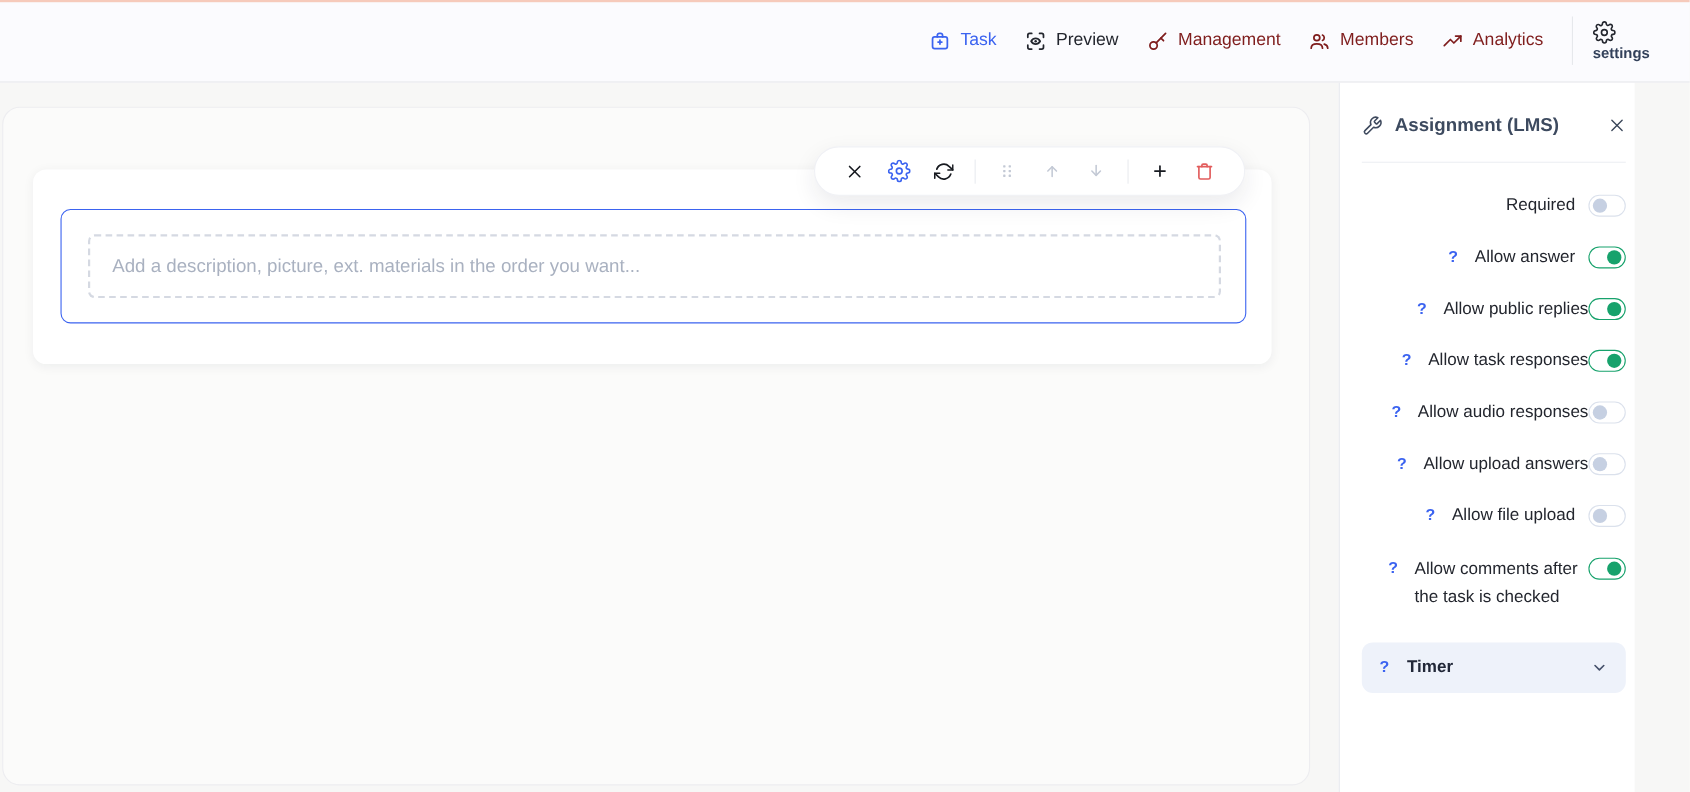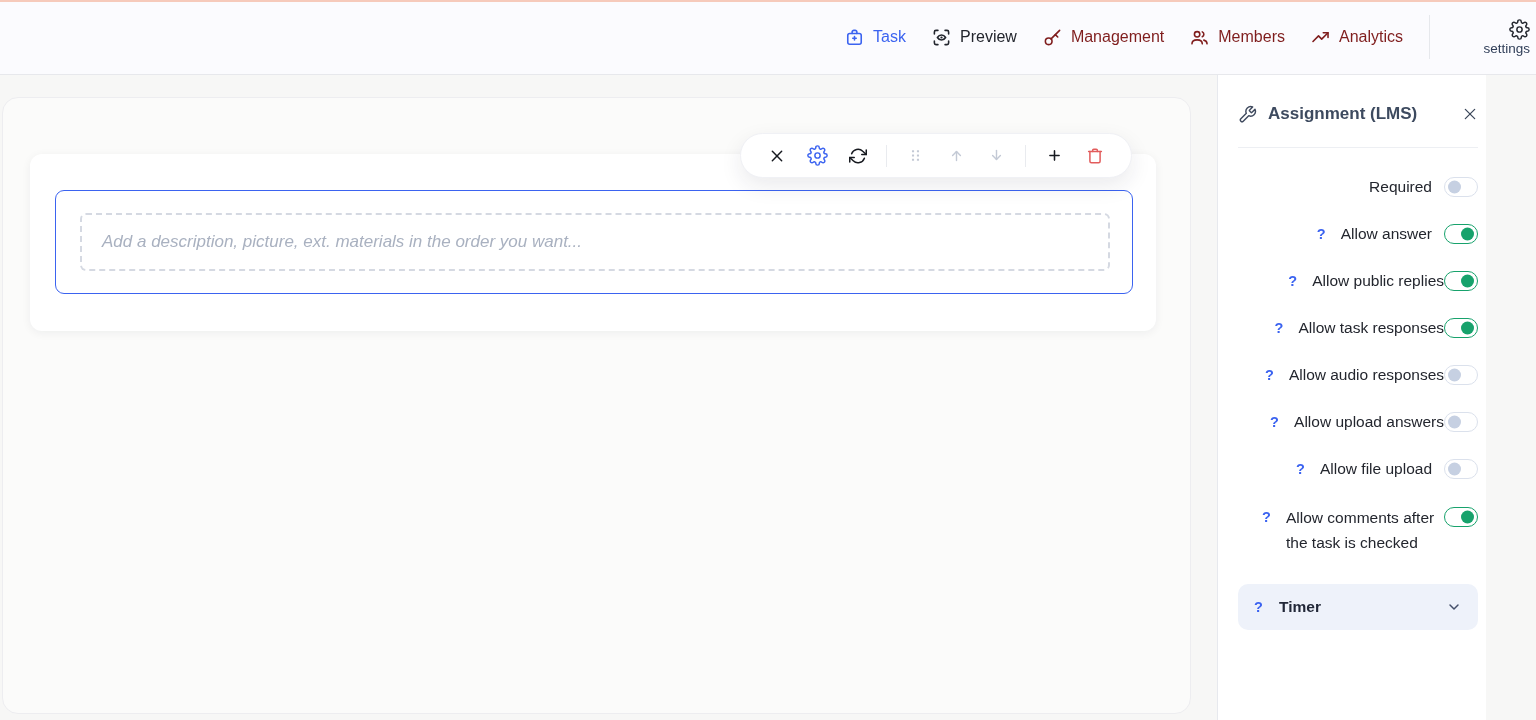--- a/index.html
+++ b/index.html
@@ -19,34 +19,33 @@
   .topbar {
     position:absolute; top:0; left:0; right:0; height:75px;
     background:#fbfbfe; border-bottom:1px solid #e7e8ec;
     display:flex; align-items:center; justify-content:flex-end; z-index:5;
   }
   .nav { display:flex; align-items:center; gap:26px; }
   .nav-item { display:flex; align-items:center; gap:9px; font-size:16px; font-weight:500; color:#23262e; cursor:pointer; white-space:nowrap; }
   .nav-item.active { color:#3b63f0; }
   .nav-item.disabled { color:#7f1d1d; cursor:default; }
   .hdr-divider { width:1px; height:44px; background:#e6e8ec; margin:0 18px 0 26px; }
-  .settings-block { display:flex; flex-direction:column; align-items:flex-end; gap:1px; width:82px; margin-right:6px; color:#23262e; cursor:pointer; }
+  .settings-block { display:flex; flex-direction:column; align-items:flex-start; gap:1px; width:82px; margin-right:6px; color:#23262e; cursor:pointer;font-weight:bold; }
   .settings-label { font-size:13.5px; color:#32405a; }
 
   
   .content-panel {
     position:absolute; left:2px; top:97px; width:1189px; height:617px;
     background:#fbfbfa; border:1px solid #ededf0; border-radius:16px;
   }
   .block-card {
     position:absolute; left:30px; top:154px; width:1126px; height:177px;
     background:#ffffff; border-radius:12px;
     box-shadow:0 2px 10px rgba(25,32,56,.06);
     z-index:2;
-    font-style:italic;
   }
   .block-selected {
     position:absolute; left:25px; right:23px; top:36px; height:104px;
     border:1.6px solid #3b63f0; border-radius:9px;
   }
   .dashed-drop {
     position:absolute; left:24px; right:22px; top:22px; bottom:22px;
     border:2px dashed #d5d9e2; border-radius:6px;
     display:flex; align-items:center; padding-left:20px; cursor:text;
   }

